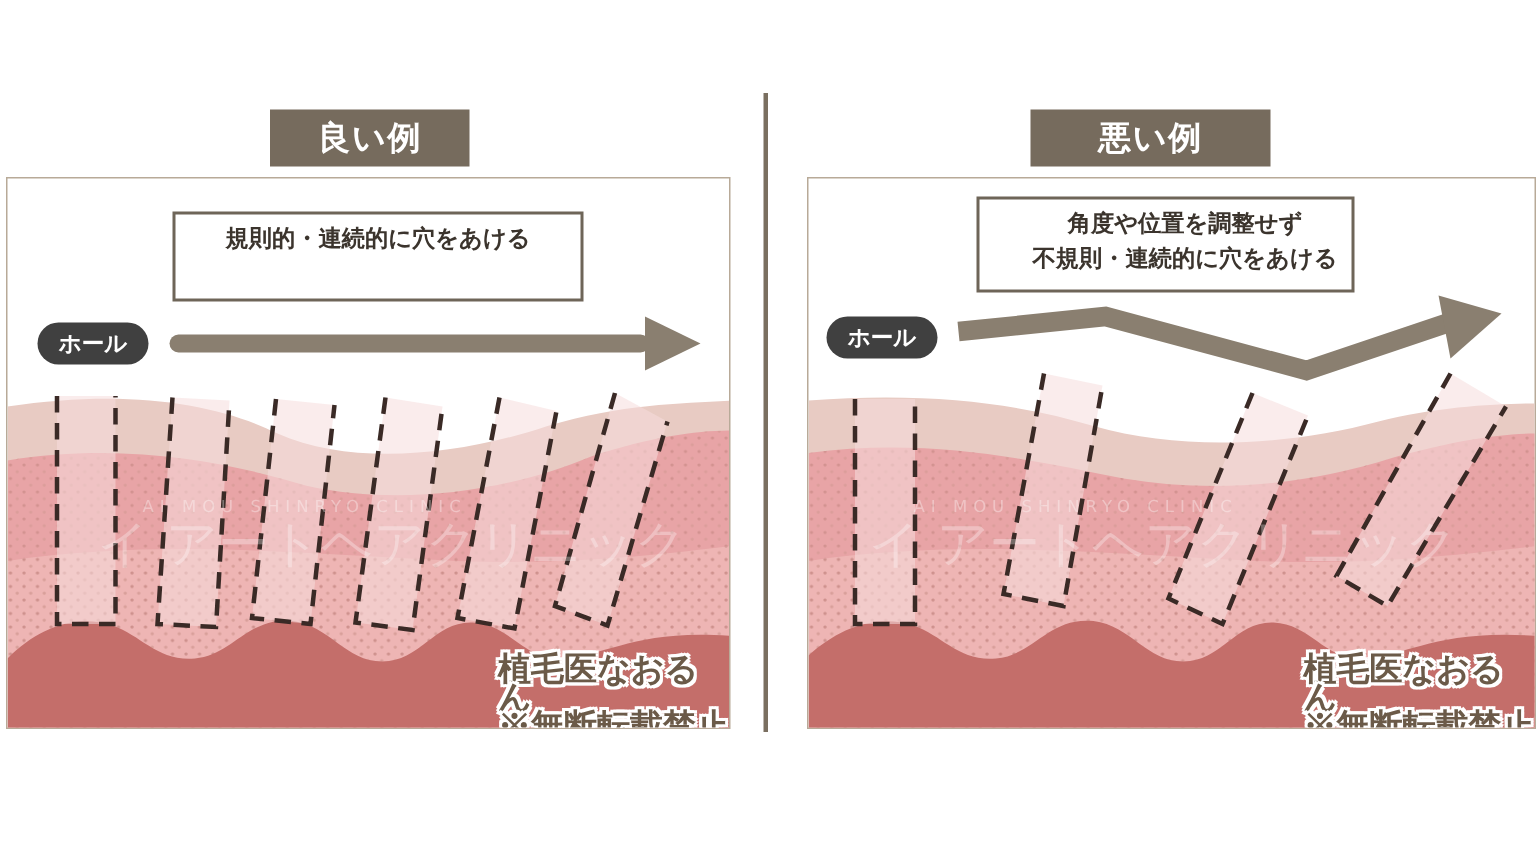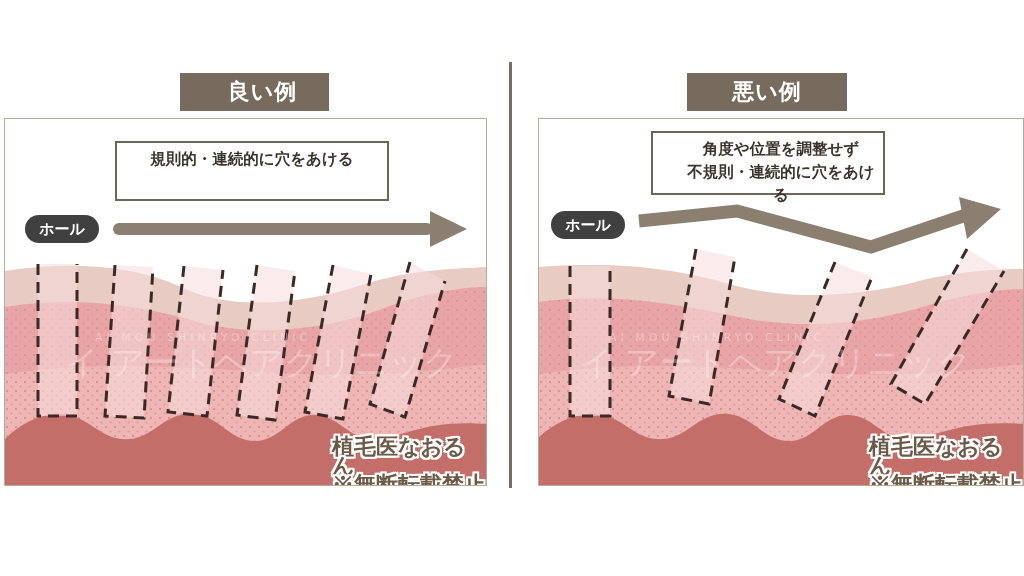--- a/index.html
+++ b/index.html
@@ -15,21 +15,21 @@
   svg.skin{position:absolute;left:0;top:0;}
   .credit{position:absolute;color:#6b5a48;font-size:22px;line-height:19px;font-weight:bold;text-align:left;
     text-shadow:-2px -2px 0 #fff,2px -2px 0 #fff,-2px 2px 0 #fff,2px 2px 0 #fff,0 2px 0 #fff,0 -2px 0 #fff,2px 0 0 #fff,-2px 0 0 #fff;}
 </style>
 </head>
 <body>
 
 <div class="divider"></div>
 
 <div class="panel left">
-  <div class="title-tag" style="left:180px;width:133px;padding-left:16px;">良い例</div>
+  <div class="title-tag" style="left:180px;width:133px;">良い例</div>
   <div class="frame" style="left:4px;width:483px;">
     <svg class="skin" width="483" height="368" viewBox="0 0 483 368">
       <defs>
         <pattern id="dotsL" width="9" height="9" patternUnits="userSpaceOnUse">
           <circle cx="2" cy="2" r="1.1" fill="#c98a86"></circle>
           <circle cx="6.5" cy="6.5" r="1.1" fill="#d59a95"></circle>
         </pattern>
       </defs>
 
       <path d="M0 152 C80 140 140 150 180 170 C230 192 300 185 360 165 C410 150 450 150 483 148 L483 368 L0 368 Z" fill="#e8cbc3"></path>
@@ -92,21 +92,21 @@
         <path d="M296 143 L240 280 L276 297 L333 158"></path>
         <path d="M428 130 L352 265 L386 285 L465 152"></path>
       </g>
       <g>
         <polyline points="100,102 198,92 332,128 430,95" fill="none" stroke="#8a7f70" stroke-width="13" stroke-linejoin="miter"></polyline>
         <polygon points="420,78 462,90 428,120" fill="#8a7f70"></polygon>
       </g>
       <text x="70" y="222" fill="#ffffff" fill-opacity="0.35" font-size="11" font-family="DejaVu Sans, sans-serif" letter-spacing="4">AI MOU SHINRYO CLINIC</text>
       <text x="40" y="255" fill="#ffffff" fill-opacity="0.3" font-size="34" font-family="DejaVu Sans, sans-serif">イ アートヘアクリニック</text>
     </svg>
-    <div class="caption" style="left:112px;top:12px;width:234px;height:64px;padding-left:32px;">
+    <div class="caption" style="left:112px;top:12px;width:252px;height:64px;padding-left:32px;">
       <div>角度や位置を調整せず</div>
       <div>不規則・連続的に穴をあける</div>
     </div>
     <div class="hole-pill" style="left:12px;top:92px;width:74px;">ホール</div>
     <div class="credit" style="left:330px;top:318px;">
       <div>植毛医なおるん</div>
       <div>※無断転載禁止</div>
     </div>
   </div>
 </div>

